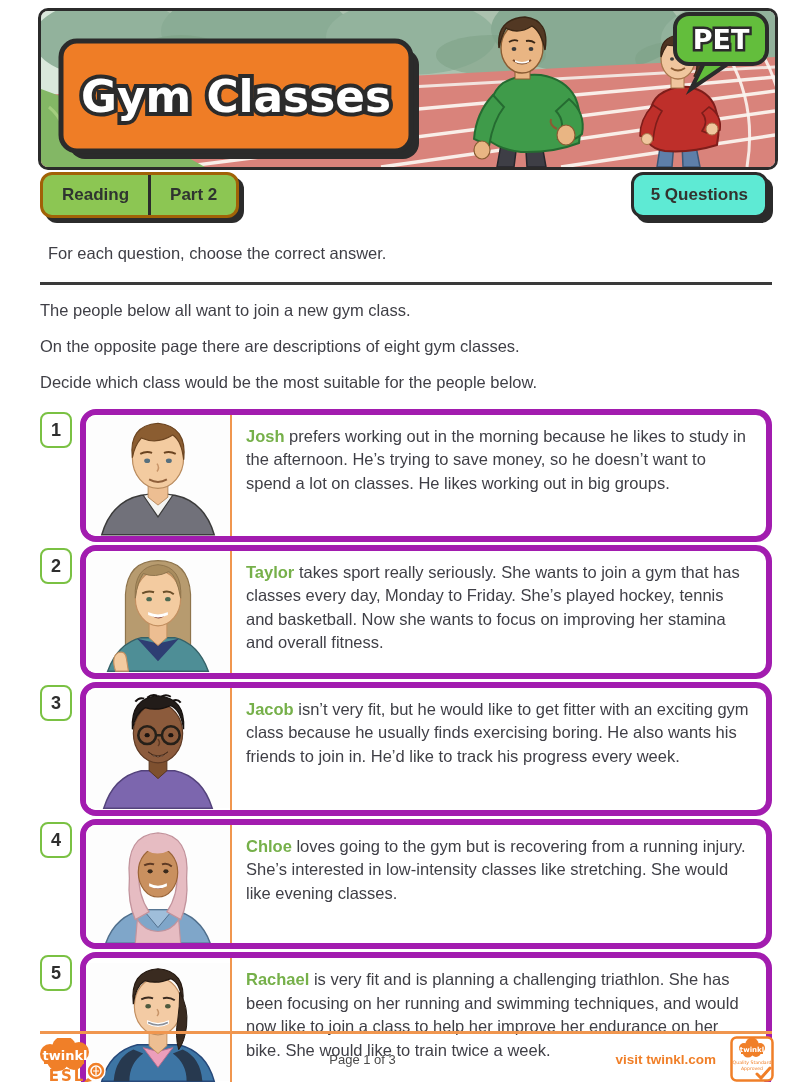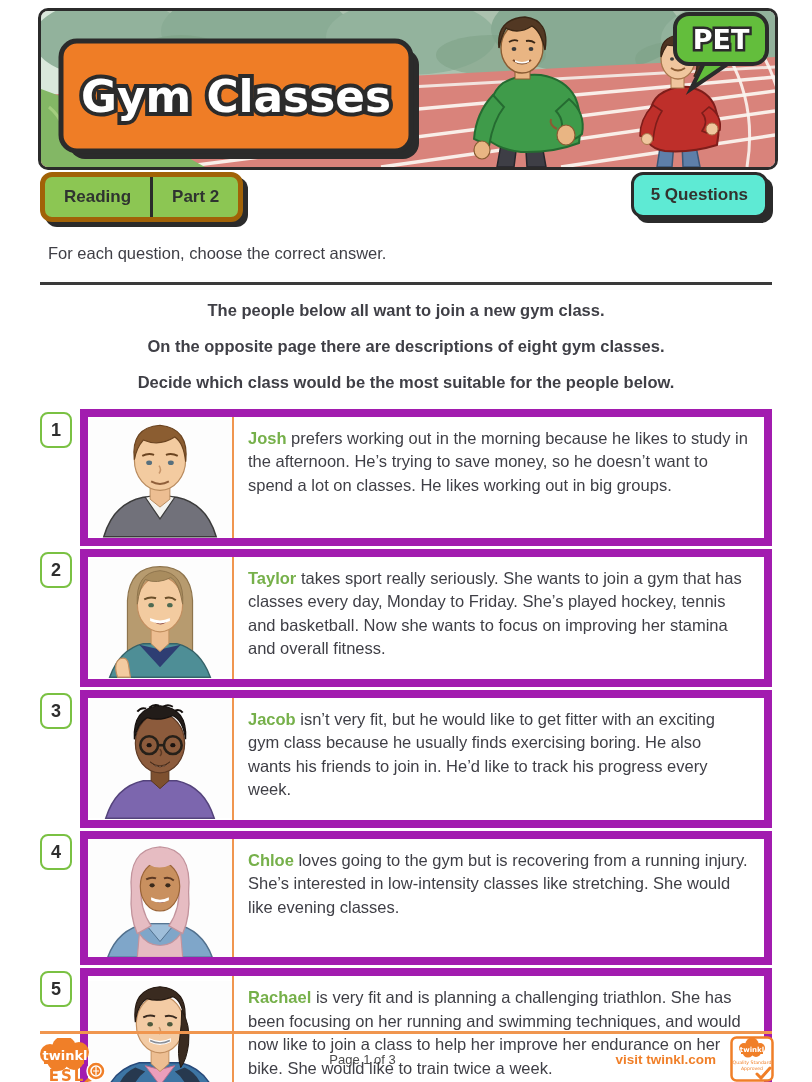--- a/index.html
+++ b/index.html
@@ -3,39 +3,39 @@
 <meta charset="utf-8">
 <style>
   html,body{margin:0;padding:0;background:#ffffff;}
   .page{position:relative;width:812px;height:1082px;background:#ffffff;overflow:hidden;
         font-family:"Liberation Sans",sans-serif;color:#3F3F46;}
   
   .hero{position:absolute;left:38px;top:8px;width:734px;height:156px;border:3px solid #2B2B2B;
         border-radius:10px;overflow:hidden;background:#f9a8d4;}
   .hero svg{display:block;}
   
-  .tab-group{position:absolute;left:40px;top:172px;display:flex;border:5px solid #a16207;
+  .tab-group{position:absolute;left:40px;top:172px;display:flex;border:3px solid #a16207;
         border-radius:12px;box-shadow:5px 5px 0 #2B2B2B;overflow:hidden;background:#8CC653;justify-content:space-between;}
   .tab{padding:10px 19px;font-weight:700;font-size:17px;color:#2F3430;white-space:nowrap;}
   .tab + .tab{border-left:3px solid #2B2B2B;}
   .q-badge{position:absolute;right:44px;top:172px;border:3px solid #2B2B2B;border-radius:12px;
         box-shadow:5px 5px 0 #2B2B2B;background:#5eead4;padding:10px 17px;font-weight:700;
         font-size:17px;color:#33332F;white-space:nowrap;}
   
   .content{position:absolute;left:40px;top:234px;width:732px;}
   .instruction{font-weight:400;font-size:16.5px;line-height:22px;margin:8px;}
   .rule{height:3px;background:#3A3A3A;border:none;margin:18px 0 0 0;}
-  .task-line{font-weight:700;font-size:16.5px;line-height:22px;margin:14px 0 0 0;text-align:center;}
+  .task-line{font-weight:400;font-size:16.5px;line-height:22px;margin:14px 0 0 0;}
   .task-line:first-of-type{margin-top:17px;}
   .table{margin-top:16px;}
   .row{position:relative;padding-left:40px;margin-bottom:3px;}
   .num{position:absolute;left:0;top:3px;width:32px;height:36px;background:#fff;
        border:2.5px solid #7AC143;border-radius:8px;display:flex;align-items:center;
        justify-content:center;font-weight:700;font-size:18px;color:#2E2E2E;box-sizing:border-box;}
-  .row-box{display:flex;border:8px solid #a21caf;border-radius:0;overflow:hidden;background:#fff;}
+  .row-box{display:flex;border:6px solid #a21caf;border-radius:16px;overflow:hidden;background:#fff;}
   .h1{min-height:121px}.h2{min-height:122px}.h3{min-height:122px}.h4{min-height:117px}.h5{min-height:128px}
   .photo{width:144px;flex:0 0 144px;border-right:2px solid #F0964F;background:#fff;
          display:flex;align-items:flex-end;justify-content:center;overflow:hidden;}
   .photo svg{display:block;width:144px;height:100%;}
   .desc{flex:1;padding:10px 16px 8px 14px;font-size:16.5px;line-height:1.42;color:#3F3F46;}
   .name{color:#76B04A;font-weight:700;}
   
   .foot-rule{position:absolute;left:40px;top:1031px;width:732px;height:3px;background:#F0964F;}
   .foot-logo{position:absolute;left:34px;top:1038px;}
   .foot-page{position:absolute;left:0;top:1052px;width:725px;text-align:center;

